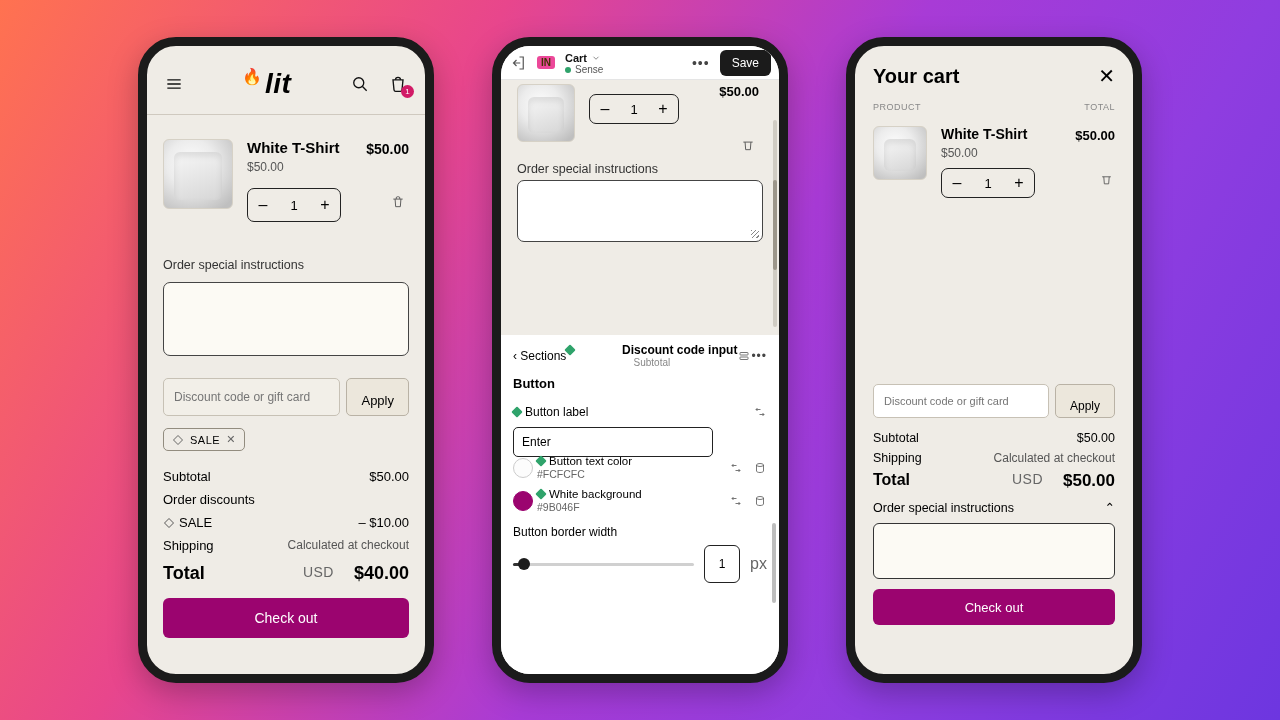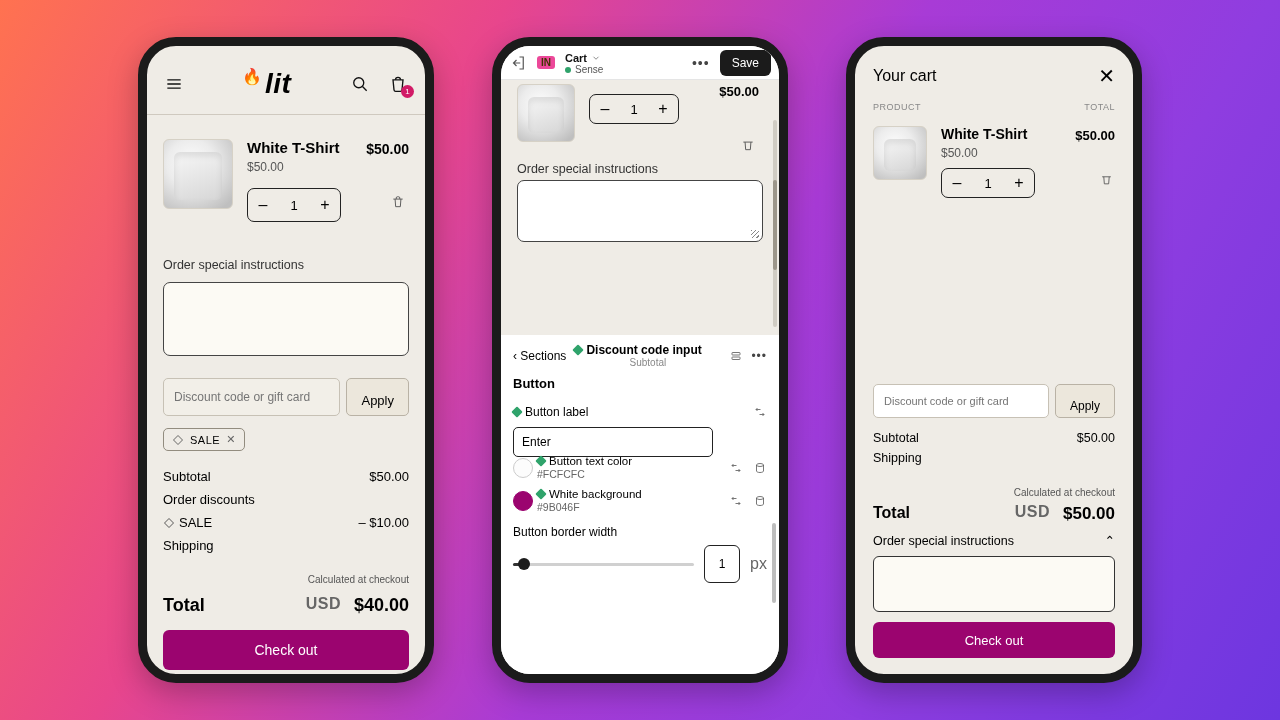--- a/index.html
+++ b/index.html
@@ -54,23 +54,23 @@
   .discount-row { display:flex; gap:6px; padding: 22px 16px 0;}
   .dinput { flex:1; height:38px; border:1px solid #c7c1b5; border-radius:5px; padding:0 10px; font-size:12px; background:#f2efe8;}
   .apply { height:38px; padding:14px 14px; border:1px solid #b9b2a5; border-radius:5px; background:#ece7dc; font-size:13px; font-weight:500; cursor:pointer;}
 
   .chip { margin:12px 16px 0; display:inline-flex; align-items:center; gap:6px; border:1px solid #928c7f; border-radius:5px; padding:4px 8px; font-size:11px; letter-spacing:.5px;}
   .chip svg{width:12px;height:12px;stroke:#444;}
   .chip .x{font-size:11px;color:#666;cursor:pointer;}
 
   .totals { padding: 14px 16px 0; font-size:13px;}
   .trow { display:flex; justify-content:space-between; padding:4px 0;}
-  .muted{ color:#555; font-size:10px;margin-top:36px;}
+  .muted{ color:#555; font-size:12px;}
   .strong{ font-weight:800; font-size:18px;}
-  .cur { font-size:16px; color:#666; margin-right:13px; letter-spacing:.5px; font-weight:700; position:relative; top:-2px;}
+  .cur { font-size:14px; color:#666; margin-right:20px; letter-spacing:.5px; font-weight:400; position:relative; top:-2px;}
 
   .checkout { margin:10px 16px 0; height:40px; border:none; border-radius:6px; background:#9b046f; color:#fff; font-size:14px; width:calc(100% - 32px); cursor:pointer;}
 
   
   .p2-top { height:34px; background:#fff; border-bottom:1px solid #e5e5e5; display:flex; align-items:center; gap:10px; padding:0 8px; font-size:11px;}
   .p2-top .exit{width:18px;height:18px;display:flex;align-items:center;justify-content:center;}
   .p2-top .badge{background:#ec4899;color:#423300;font-weight:700;border-radius:3px;padding:1px 4px;font-size:10px;}
   .p2-top .nav{flex:1;}
   .p2-top .nav .t{display:flex;align-items:center;gap:4px;font-weight:600;color:#111;margin-top:2px;}
   .p2-top .nav .s{display:flex;align-items:center;gap:4px;color:#555;font-size:10px;}
@@ -85,24 +85,24 @@
   .p2-preview .qval{width:28px;}
   .p2-preview .trash{top:58px;right:14px;}
   .p2-preview .pprice{top:4px;right:10px;font-size:13px;}
   .p2-preview .sectlabel{padding:20px 6px 4px;}
   .p2-preview .ta2{margin:0 6px; height:62px; border:1px solid #444; border-radius:7px; background:#fff; position:relative;}
   .p2-preview .ta2::after{content:"";position:absolute;right:3px;bottom:3px;width:8px;height:8px;background:repeating-linear-gradient(135deg,#888 0 1px,transparent 1px 3px);}
   .vscroll{position:absolute;right:2px;top:40px;bottom:8px;width:4px;background:#d0ccc3;border-radius:2px;}
   .vscroll::after{content:"";position:absolute;left:0;top:60px;width:4px;height:90px;background:#9c968a;border-radius:2px;}
 
   .panel { background:#fff; height: calc(100% - 289px); padding: 8px 12px 0; font-size:12px; position:relative; overflow:hidden;}
-  .panel-head{display:flex;align-items:center;gap:8px;margin-bottom:8px;}
+  .panel-head{display:flex;align-items:center;margin-bottom:8px;}
   .back{font-size:12px;cursor:pointer;}
   .panel-head .mid{flex:1;text-align:center;}
-  .panel-head .mid .t{font-weight:700;display:flex;gap:4px;align-items:center;justify-content:flex-start;}
+  .panel-head .mid .t{font-weight:700;display:flex;gap:4px;align-items:center;justify-content:space-between;}
   .panel-head .mid .s{font-size:10px;color:#888;}
   .mini{width:14px;height:14px;display:inline-flex;align-items:center;justify-content:center;}
   .mini svg{width:12px;height:12px;stroke:#555;fill:none;stroke-width:1.6;}
 
   .panel h4{font-size:13px;font-weight:700;margin:6px 0 10px;}
   .prow{display:flex;align-items:center;justify-content:space-between;padding:4px 0;}
   .prow .l{display:flex;align-items:center;gap:4px;}
   .input-enter{width:200px;height:30px;border:1px solid #222;border-radius:5px;padding:0 8px;font-size:12px;margin:4px 0 8px;}
   .swatch{width:20px;height:20px;border-radius:50%;border:1px solid #ccc;}
   .sw-white{background:#fcfcfc;}
@@ -116,21 +116,21 @@
   .slider-row{display:flex;align-items:center;gap:10px;margin-top:6px;}
   .slider{flex:1;height:3px;background:#d0d0d0;border-radius:2px;position:relative;}
   .slider .fill{position:absolute;left:0;top:0;bottom:0;width:6%;background:#333;border-radius:2px;}
   .slider .knob{position:absolute;left:6%;top:50%;transform:translate(-50%,-50%);width:12px;height:12px;border-radius:50%;background:#1b1b1b;}
   .numbox{width:36px;height:38px;border:1px solid #222;border-radius:6px;text-align:center;font-size:12px;display:flex;align-items:center;justify-content:center;}
   .unit{font-size:16px;color:#666;}
   .panel .vscroll2{position:absolute;right:3px;top:188px;width:4px;height:80px;background:#bdbdbd;border-radius:2px;}
 
   
   .p3-head{display:flex;align-items:center;justify-content:space-between;padding:18px 18px 8px;}
-  .p3-title{font-weight:400;font-size:16px;}
+  .p3-title{font-weight:700;font-size:20px;}
   .closex{font-size:20px;cursor:pointer;}
   .p3-cols{display:flex;justify-content:space-between;padding:6px 18px;font-size:9px;color:#888;letter-spacing:.5px;}
   .p3-line{display:flex;gap:14px;padding:8px 18px;position:relative;}
   .p3-line .thumb{width:54px;height:54px;}
   .p3-line .pprice{position:absolute;right:18px;top:10px;font-size:13px;font-weight:600;}
   .p3-line .qty{height:30px;margin-top:8px;}
   .p3-line .trash{top:54px;right:20px;}
   .p3-spacer{height:178px;}
   .p3-disc{display:flex;gap:6px;padding:0 18px;}
   .p3-disc .dinput{background:#fff;height:34px;font-size:11px;}

